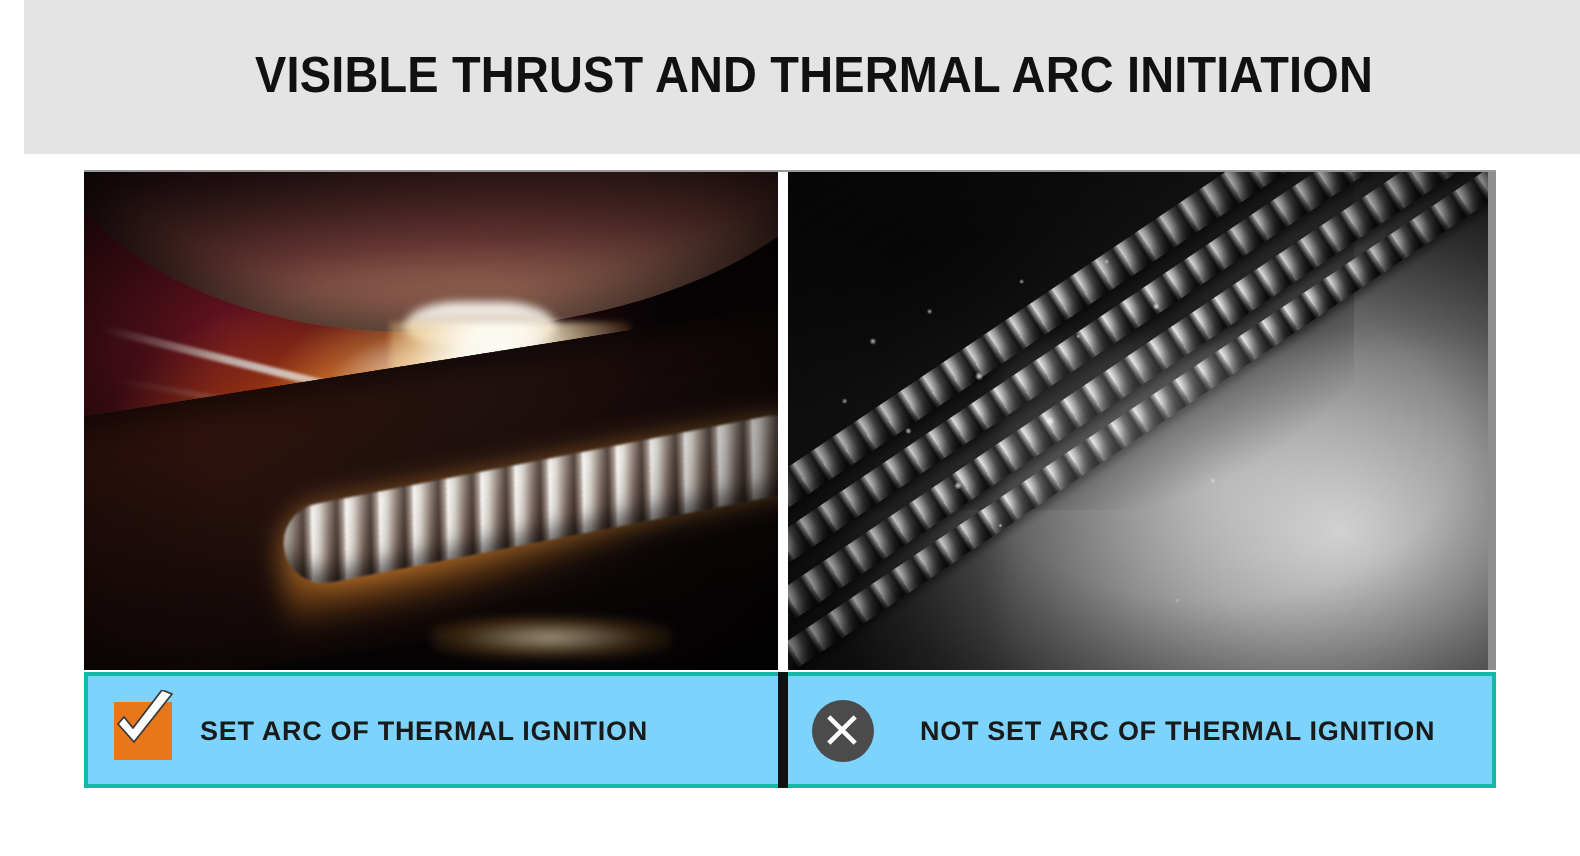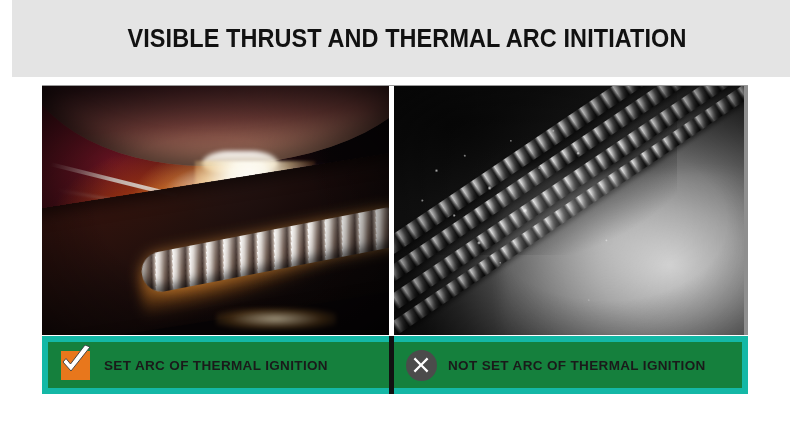--- a/index.html
+++ b/index.html
@@ -266,23 +266,23 @@
     top: 336px;
     width: 706px;
     height: 58px;
     display: flex;
     background: #111111;
   }
   .caption {
     display: flex;
     align-items: center;
     height: 100%;
-    background: #15803d;
+    background: #7dd3fc;
     box-sizing: border-box;
-    border: 6px solid #14b8a6;
+    border: 2px solid #14b8a6;
   }
   .caption-left  { width: 347px; border-right: none; }
   .caption-divider { width: 5px; background: #111111; height: 100%; }
   .caption-right { width: 354px; border-left: none; }
 
   .badge-wrap {
     width: 54px;
     display: flex;
     align-items: center;
     justify-content: center;
@@ -305,21 +305,21 @@
     justify-content: center;
   }
   .caption-text {
     font-size: 13.5px;
     font-weight: bold;
     color: #1a1a1a;
     letter-spacing: 0.35px;
     white-space: nowrap;
   }
   .caption-left .caption-text  { margin-left: 2px; }
-  .caption-right .caption-text { margin-left: 0px; }
+  .caption-right .caption-text { margin-left: 12px; }
 </style>
 </head>
 <body>
 
 <div class="page">
 
   <div class="header-band">
     <div class="header-title">VISIBLE THRUST AND THERMAL ARC INITIATION</div>
   </div>
 

